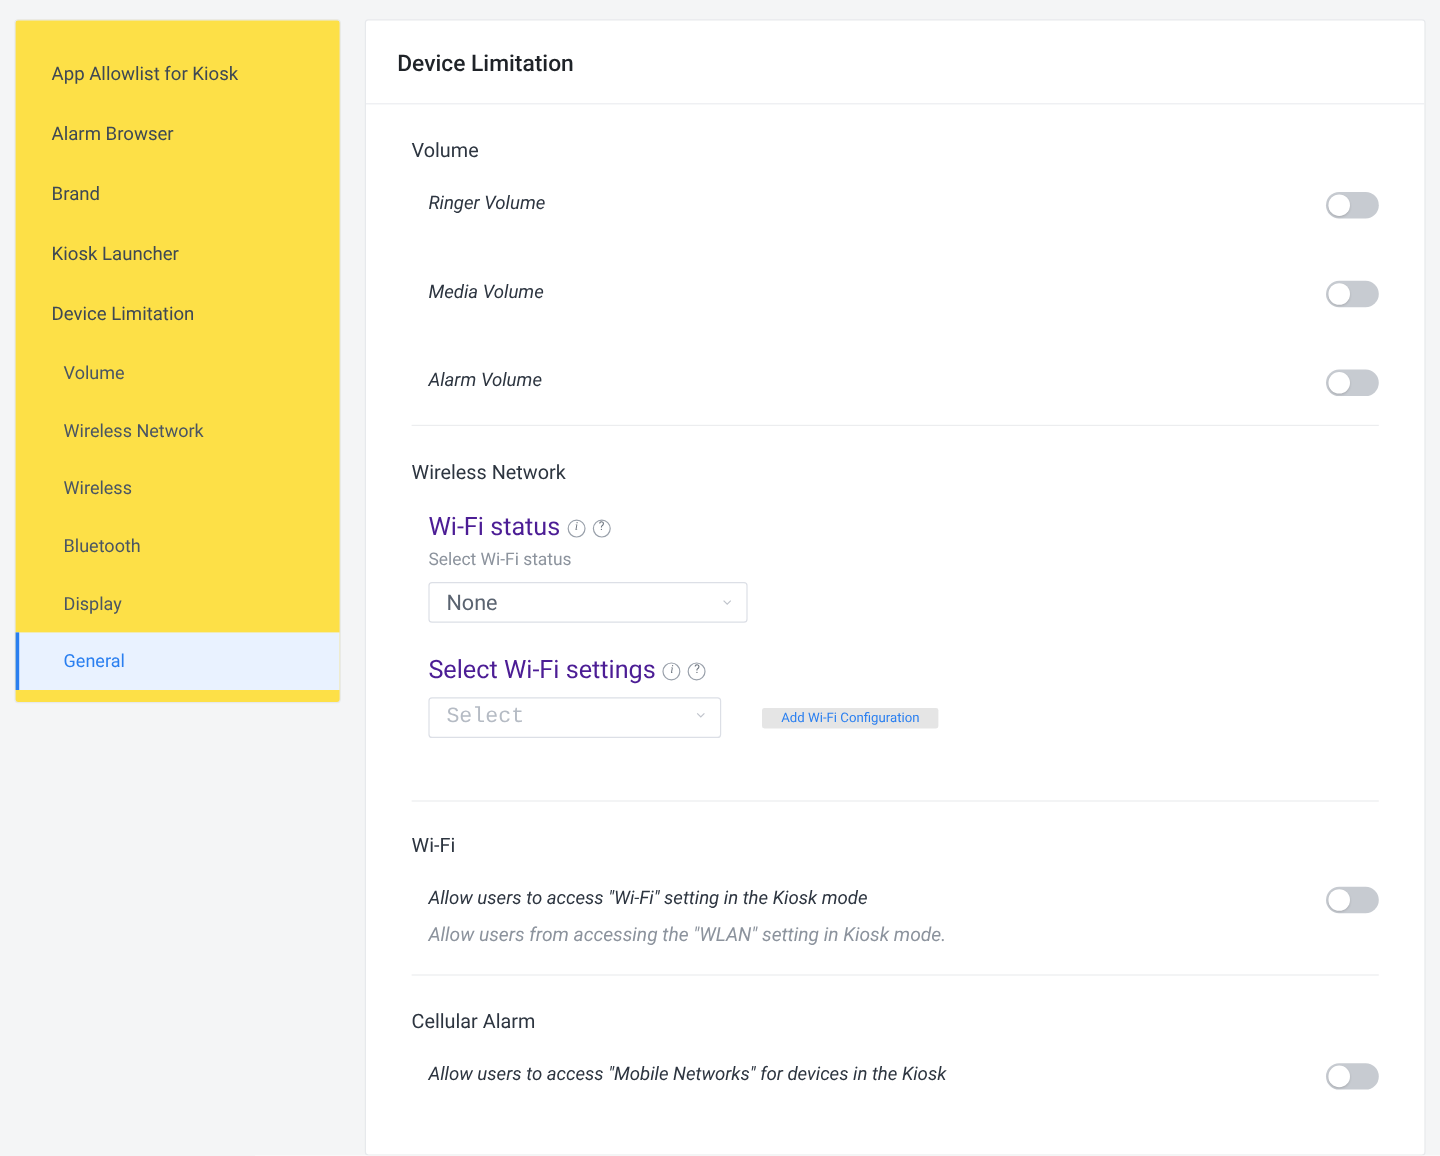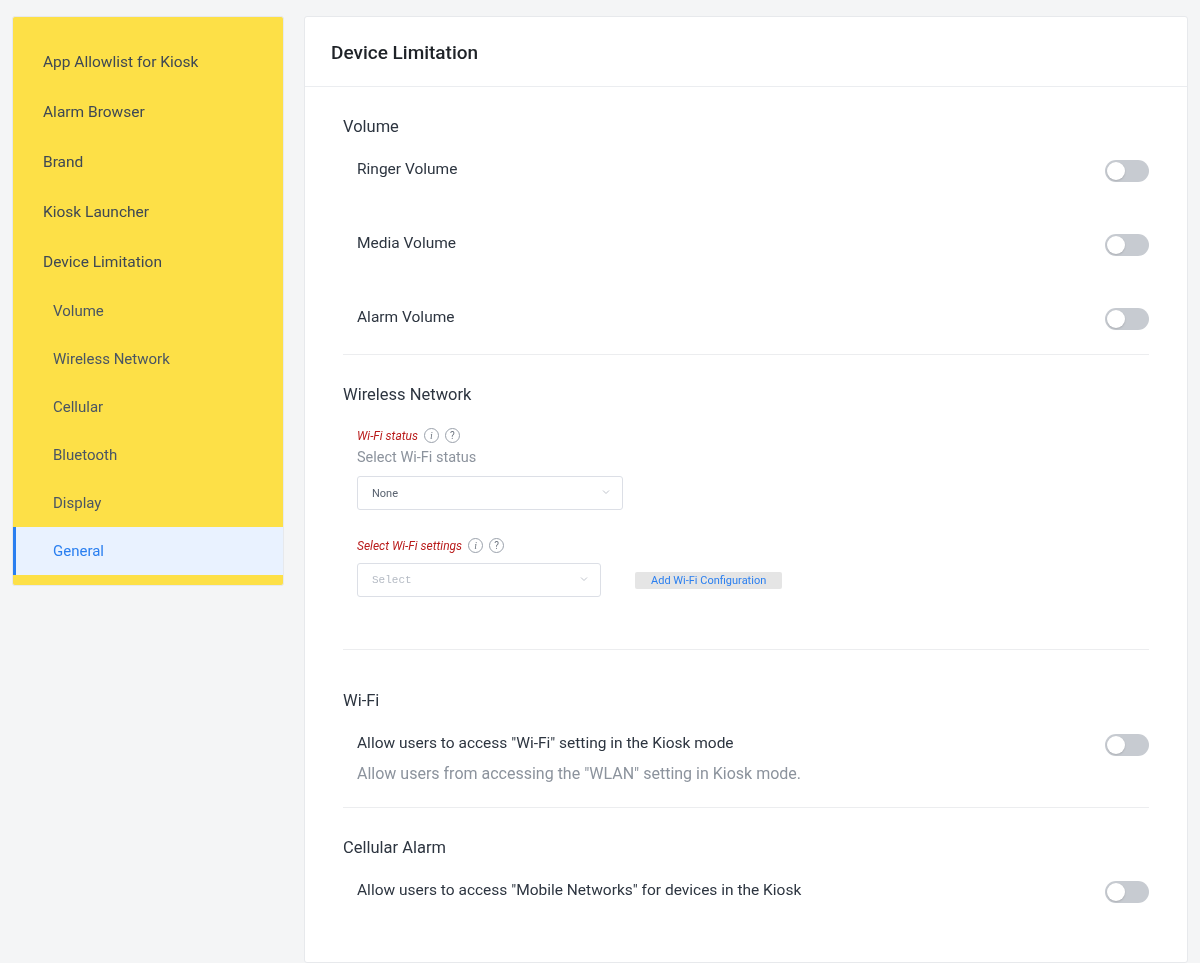--- a/index.html
+++ b/index.html
@@ -70,41 +70,41 @@
   .section-title {
     font-size: 16.5px;
     color: #2d3540;
     margin-bottom: 8px;
   }
   .row {
     display: flex;
     align-items: flex-start;
     justify-content: center;
     padding: 16px 0 0 14px;
+    font-style: italic;
   }
   .row-main { flex: 1; }
   .row-label {
     font-size: 15.5px;
     color: #2d3540;
   }
   .row-desc {
     font-size: 16px;
     color: #8c939d;
     margin-top: 12px;
   }
   .field {
     padding: 16px 0 0 14px;
   }
   .field-label-line {
     display: flex;
     align-items: center;
     gap: 6px;
-    font-size: 12px;
-    color: #b91c1c;
-    font-style: italic;
+    font-size: 21px;
+    color: #4c1d95;
   }
   .field-sub {
     font-size: 14.5px;
     color: #8c939d;
     margin-top: 6px;
   }
   .field-ctrl {
     margin-top: 10px;
     display: flex;
     align-items: center;
@@ -134,21 +134,21 @@
     width: 266px;
     height: 34px;
     border: 1px solid #dcdfe6;
     border-radius: 3px;
     display: flex;
     align-items: center;
     justify-content: space-between;
     padding: 0 10px 0 14px;
     background: #ffffff;
     cursor: pointer;
-    font-size: 11px;
+    font-size: 18px;
     color: #5a6370;
   }
   .sel.placeholder { color: #b5bbc4; font-family: Liberation Mono, monospace; }
   .sel .chev { color: #c0c4cc; }
   .sel.sm { width: 244px; }
   
   .link-pill {
     background: #e5e5e5;
     color: #2a7ff0;
     padding: 2px 16px;
@@ -181,21 +181,21 @@
 
   <nav class="sidebar">
     <div class="side-item">App Allowlist for Kiosk</div>
     <div class="side-item">Alarm Browser</div>
     <div class="side-item">Brand</div>
     <div class="side-item">Kiosk Launcher</div>
     <div class="side-item">Device Limitation</div>
 
     <div class="side-sub">Volume</div>
     <div class="side-sub">Wireless Network</div>
-    <div class="side-sub">Cellular</div>
+    <div class="side-sub">Wireless</div>
     <div class="side-sub">Bluetooth</div>
     <div class="side-sub">Display</div>
     <div class="side-sub active">General</div>
   </nav>
 
   <main class="main">
     <div class="main-header">
       <h1 class="main-title">Device Limitation</h1>
     </div>
 
@@ -261,21 +261,21 @@
                 <svg class="chevdown" viewBox="0 0 24 24" fill="none" stroke="currentColor" stroke-width="2">
                     <polyline points="6 9 12 15 18 9"></polyline>
                   </svg>
               </span>
             </div>
             <span class="link-pill">Add Wi-Fi Configuration</span>
           </div>
         </div>
       </section>
 
-      <section class="section" style="border-top:1px solid #ecedef; border-bottom:1px solid #ecedef; margin-top:28px; padding-top:41px;">
+      <section class="section" style="border-top:1px solid #ecedef; border-bottom:1px solid #ecedef; margin-top:28px; padding-top:28px;">
         <div class="section-title">Wi-Fi</div>
         <div class="row">
           <div class="row-main">
             <div class="row-label">Allow users to access "Wi-Fi" setting in the Kiosk mode</div>
             <div class="row-desc">Allow users from accessing the "WLAN" setting in Kiosk mode.</div>
           </div>
           <div class="toggle"></div>
         </div>
       </section>
 

